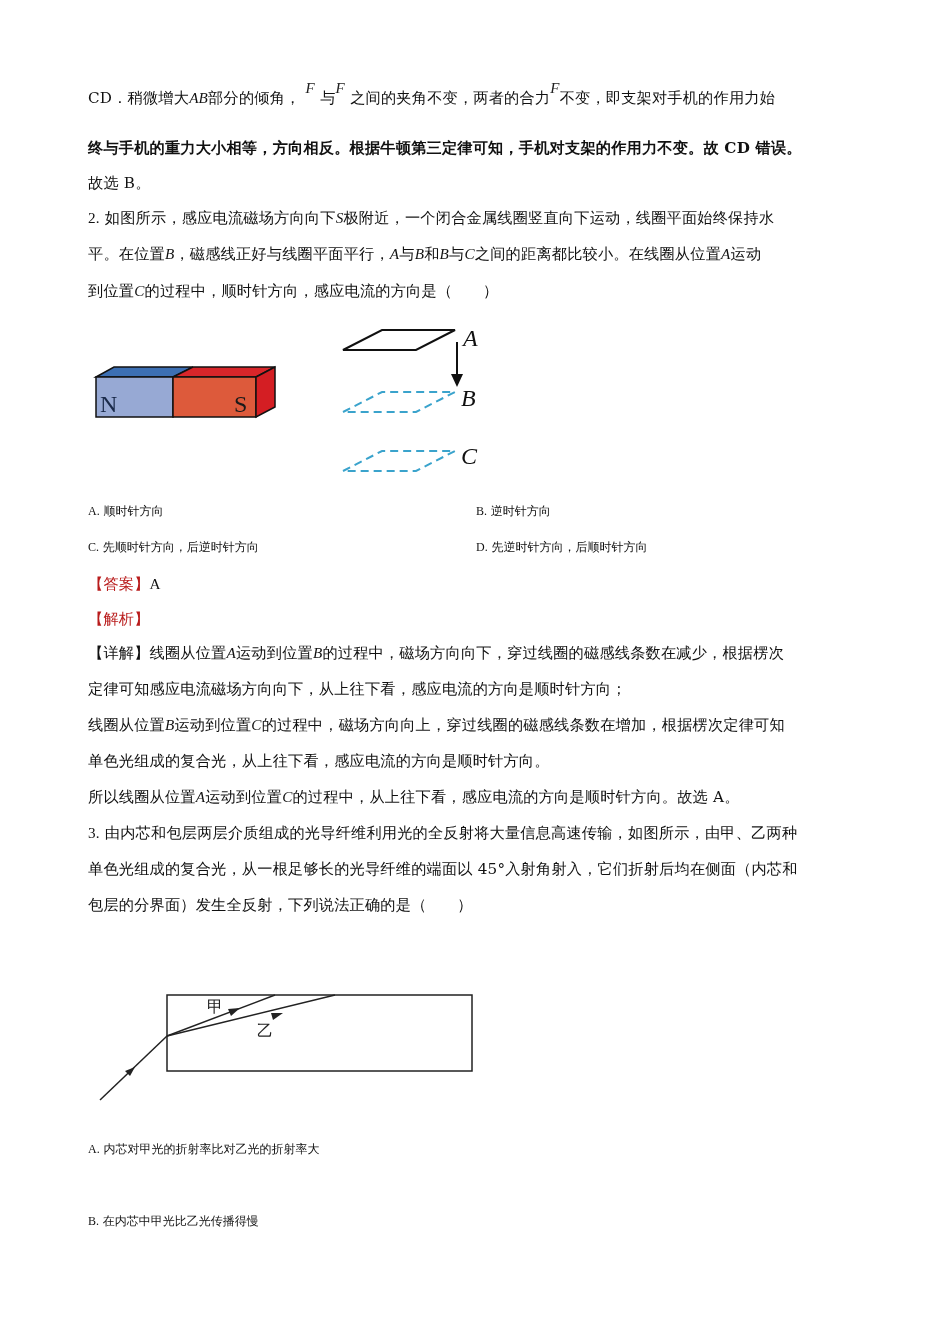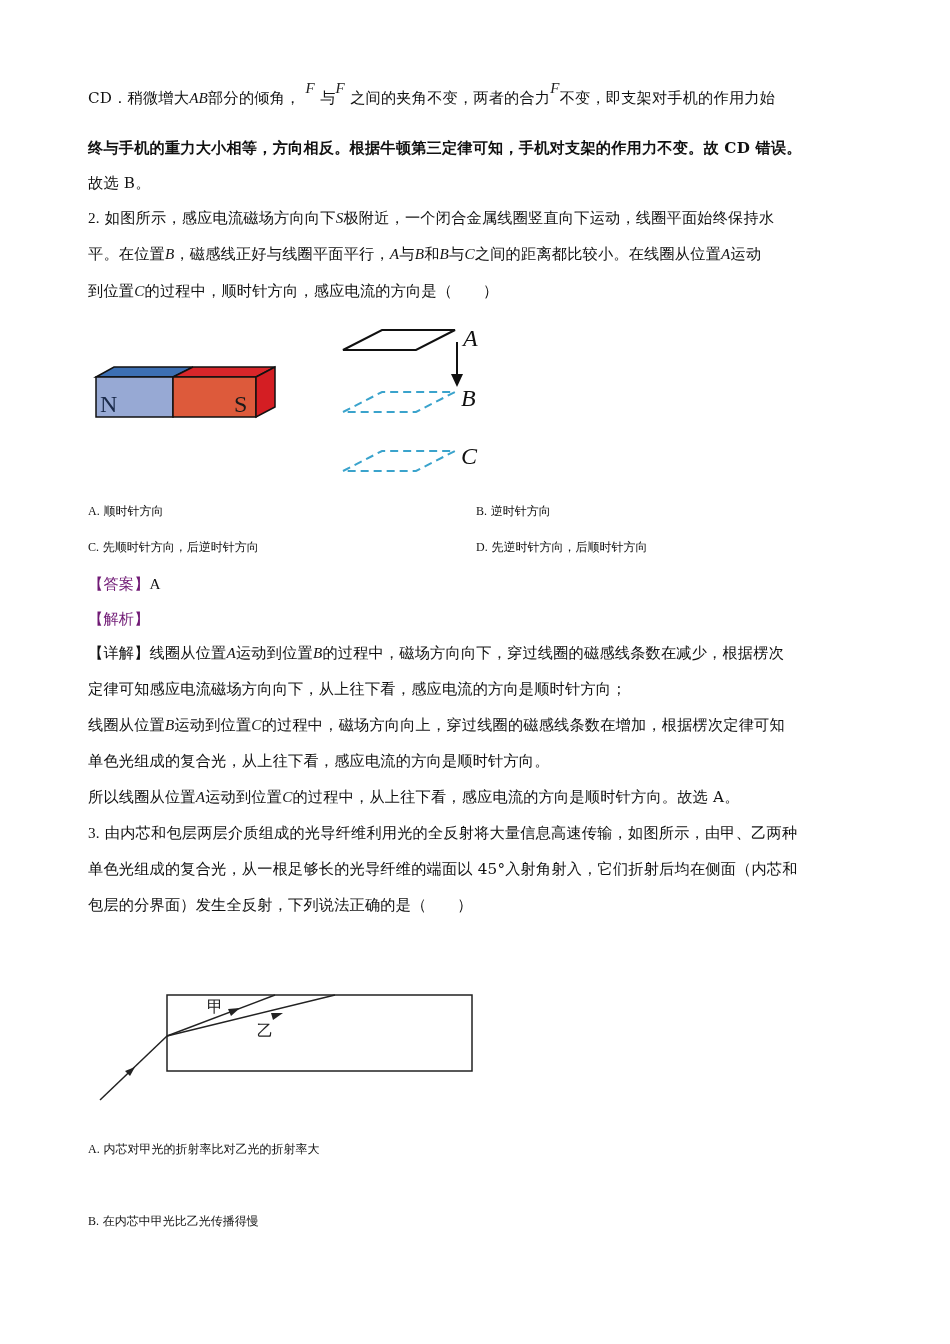--- a/index.html
+++ b/index.html
@@ -4,21 +4,21 @@
 <style>
   html, body { margin: 0; padding: 0; background: #ffffff; }
   body {
     width: 950px; height: 1344px; position: relative; overflow: hidden;
     font-family: "DejaVu Serif", "Liberation Serif", serif;
     color: #111; font-size: 15px;
   }
   .line { position: absolute; left: 88px; white-space: nowrap; font-size: 15.2px; letter-spacing: 0.2px; }
   .it { font-family: "Liberation Serif", serif; font-style: italic; }
   .lat { font-family: "Liberation Serif", serif; }
-  .blue { color: #701a75; }
+  .blue { color: #b91c1c; }
   .F { font-family: "Liberation Serif", serif; font-style: italic; font-size: 15px; position: relative; top: -10px; color:#222; }
   .sub { font-size: 8px; position: relative; top: -2px; color:#666; }
   .opt { position: absolute; white-space: nowrap; font-size: 12px; }
   svg { position: absolute; }
 </style>
 </head>
 <body>
 
 <div class="line" style="top:88px;">
   <span>CD．稍微增大</span><span class="it">AB</span><span>部分的倾角，</span>

